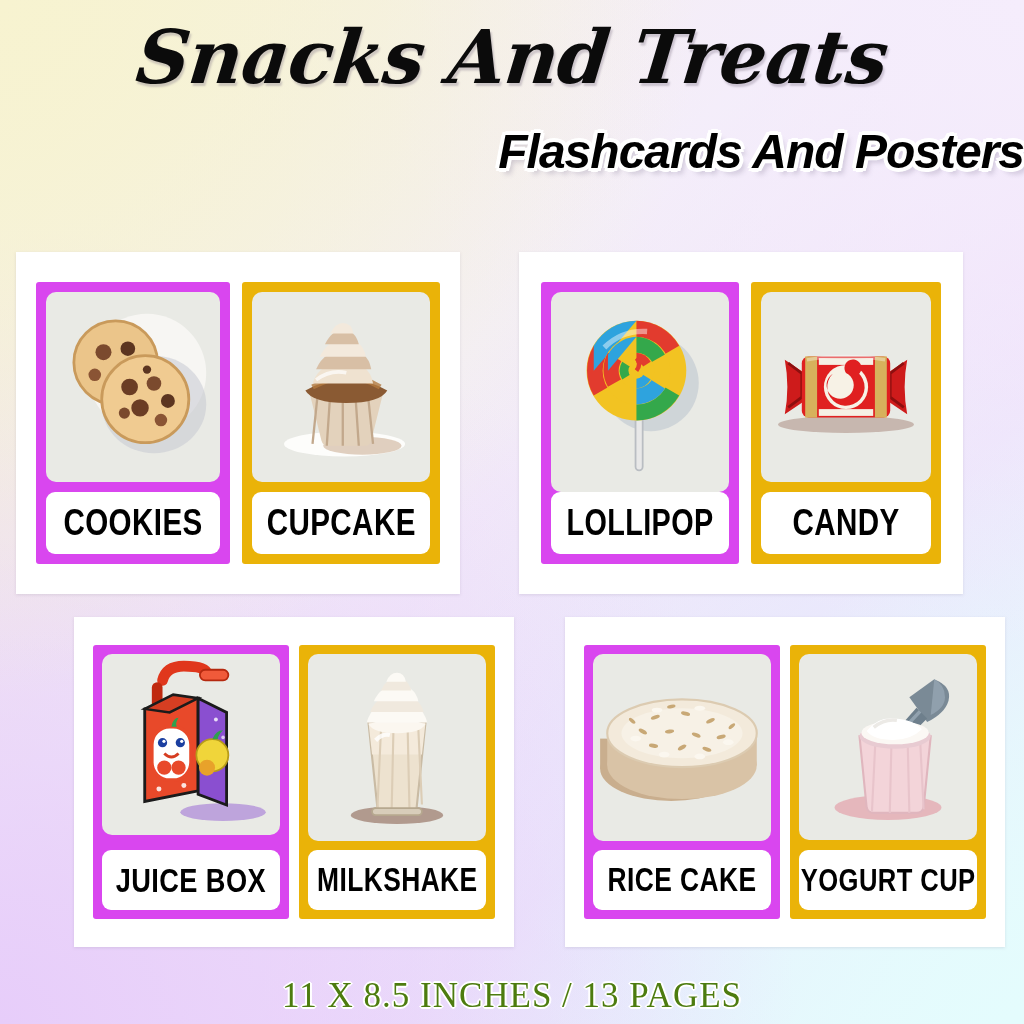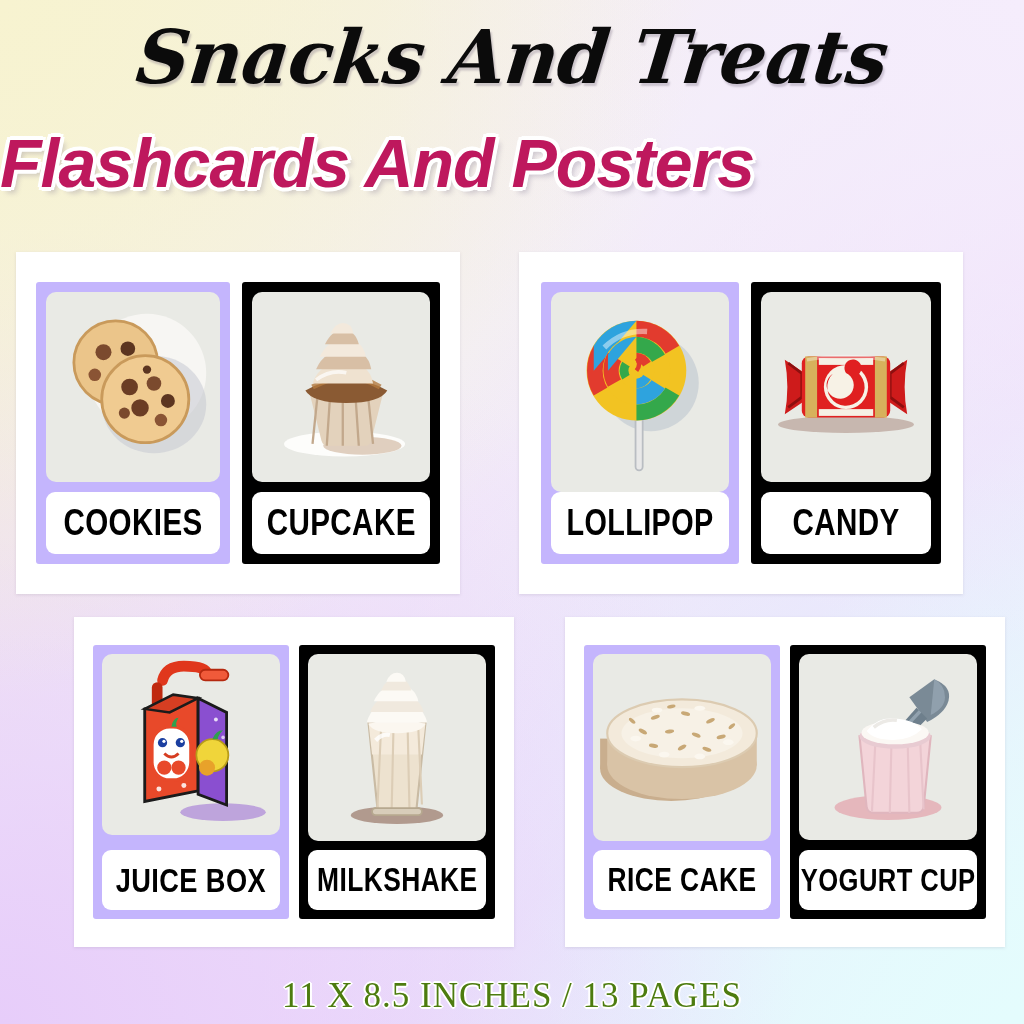--- a/index.html
+++ b/index.html
@@ -24,24 +24,24 @@
   .title-script{
     position:absolute;left:0;right:0;top:14px;text-align:center;
     font-family:"DejaVu Serif",serif;
     font-style:italic;font-weight:700;
     font-size:74px;letter-spacing:-1px;color:#0b0b0b;
     transform:skewX(-6deg);
     text-shadow:2px 3px 2px rgba(120,110,130,.33);
     white-space:nowrap;
   }
   .title-blue{
-    position:absolute;left:0;right:0;top:124px;text-align:left;
+    position:absolute;left:0;right:0;top:124px;text-align:right;
     font-family:"Liberation Sans",sans-serif;
     font-weight:700;font-style:italic;
-    font-size:68px;letter-spacing:-1px;color:#be185d;
+    font-size:48px;letter-spacing:-1px;color:#000000;
     white-space:nowrap;
     -webkit-text-stroke:0px;
     text-shadow:
       3px 0 0 #fff, -3px 0 0 #fff, 0 3px 0 #fff, 0 -3px 0 #fff,
       2px 2px 0 #fff, -2px 2px 0 #fff, 2px -2px 0 #fff, -2px -2px 0 #fff,
       4px 0 0 #fff, -4px 0 0 #fff, 0 4px 0 #fff, 0 -4px 0 #fff,
       3px 3px 0 #fff, -3px 3px 0 #fff, 3px -3px 0 #fff, -3px -3px 0 #fff,
       5px 6px 5px rgba(120,110,140,.30);
   }
 
@@ -57,22 +57,22 @@
   }
 
   
   .panel{position:absolute;background:#fff;display:flex;
          box-shadow:0 1px 3px rgba(120,110,140,.18);}
   .panel-inner{display:flex;width:100%;height:100%;
                align-items:stretch;justify-content:center;}
 
   .card{display:flex;flex-direction:column;border-radius:3px;
         box-sizing:border-box;}
-  .card.orange{background:#c4b5fd;}
-  .card.plum{background:#000000;}
+  .card.orange{background:#d946ef;}
+  .card.plum{background:#eab308;}
 
   .art{flex:1 1 auto;background:#E9EAE5;border-radius:10px;
        position:relative;overflow:hidden;}
   .label-box{background:#fff;border-radius:9px;
              display:flex;align-items:center;justify-content:center;}
   .label-text{
     font-family:"Liberation Sans",sans-serif;
     font-weight:700;color:#000;
     transform:scaleX(.80);
     white-space:nowrap;letter-spacing:.5px;

